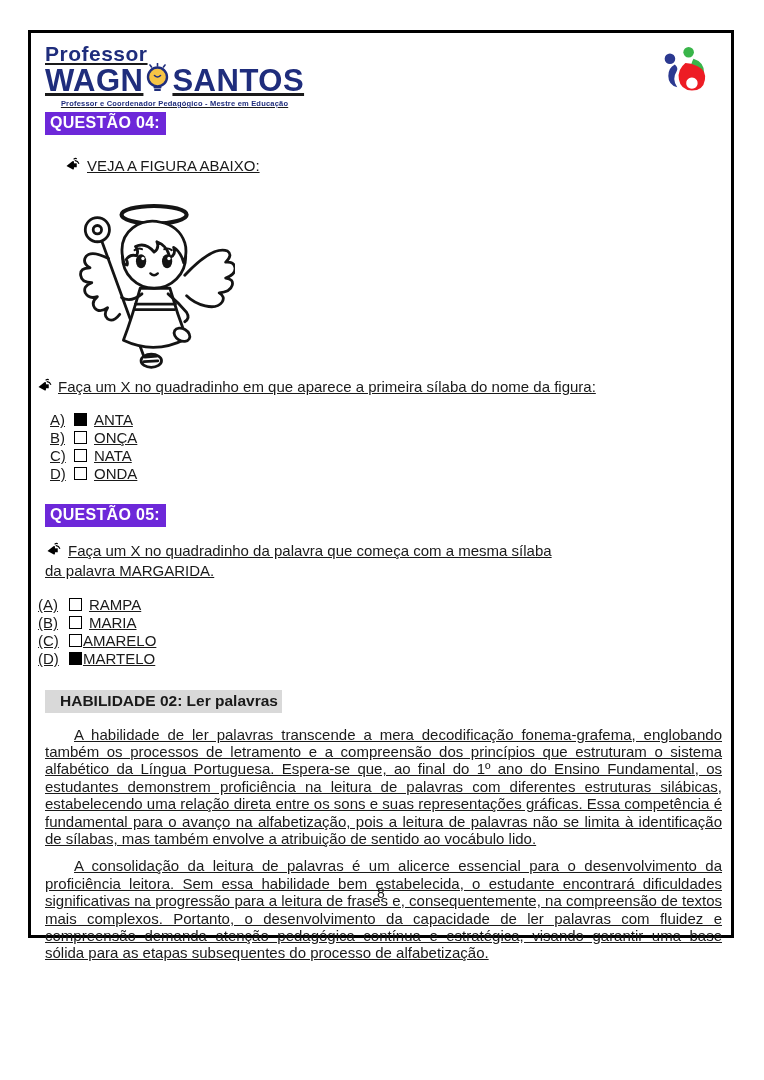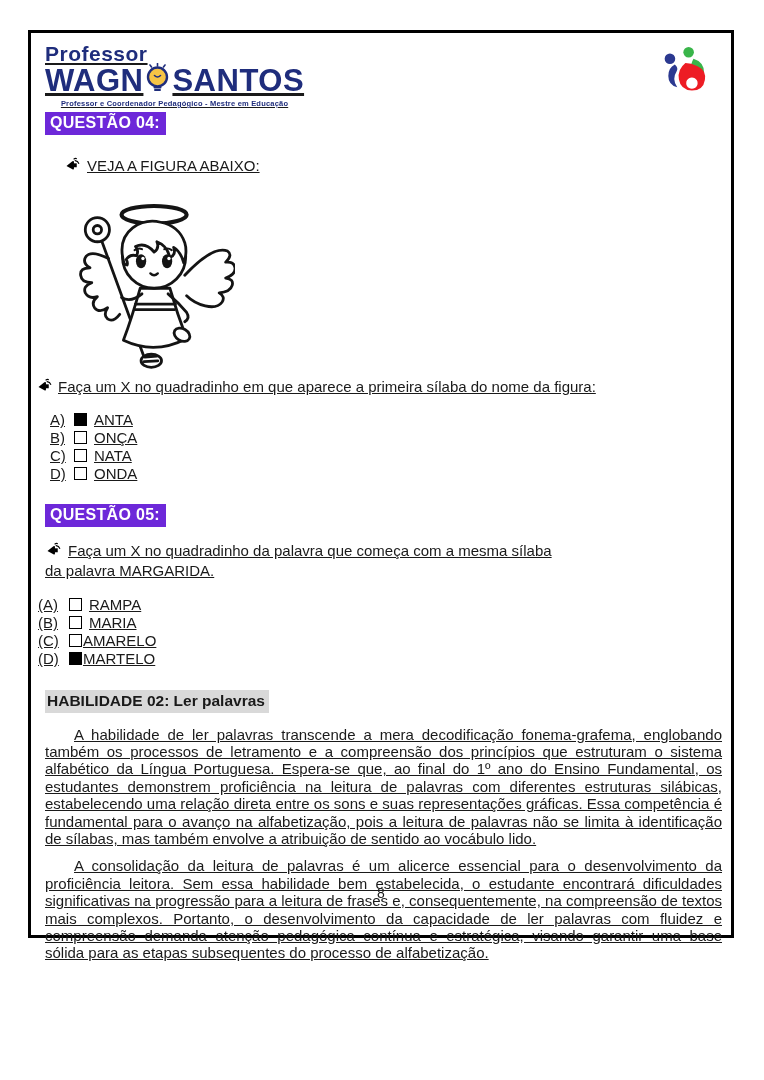--- a/index.html
+++ b/index.html
@@ -41,21 +41,21 @@
   .cb { display:inline-block; width:13px; height:13px; border:1.5px solid #000; background:#fff; margin-top:-1px; }
   .cb[data-checked="true"] { background:#000; border-color:#000; }
   .opt-word { margin-left:7px; }
   .opt-word[data-gap="no"] { margin-left:1px; }
 
   .qbox5 { margin-top:21px; }
   .prompt5 { margin-top:15px; font-size:15px; width:580px; }
   .prompt5-l1 { display:flex; align-items:center; gap:7px; }
   .prompt5-l2 { margin-top:2px; }
 
-  .skill-heading { display:inline-block; margin-top:22px; background:#d9d9d9; font-weight:bold; font-size:15.5px; padding:2px 4px 3px 2px;text-align:right; }
+  .skill-heading { display:inline-block; margin-top:22px; background:#d9d9d9; font-weight:bold; font-size:15.5px; padding:2px 4px 3px 15px;text-align:right; }
 
   .para { margin-top:13px; width:677px; font-size:15px; line-height:17.4px; text-align:justify; text-indent:29px; }
   .para2 { margin-top:10px; }
 
   .page-num { position:absolute; left:0; right:0; bottom:34px; text-align:center; font-size:14px; }
 </style>
 </head>
 <body>
 
 <div class="page">

